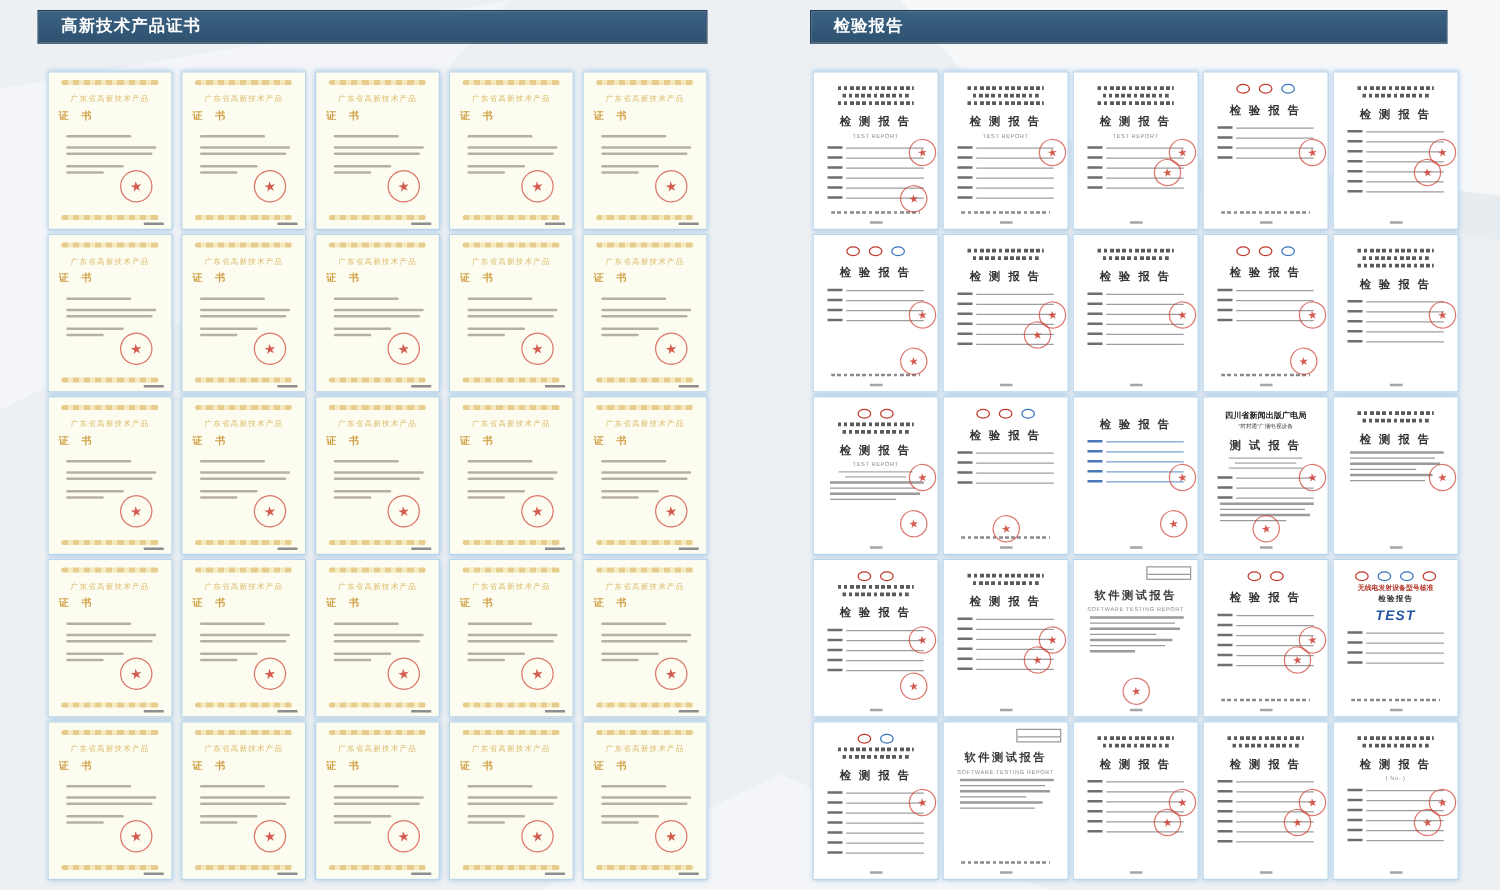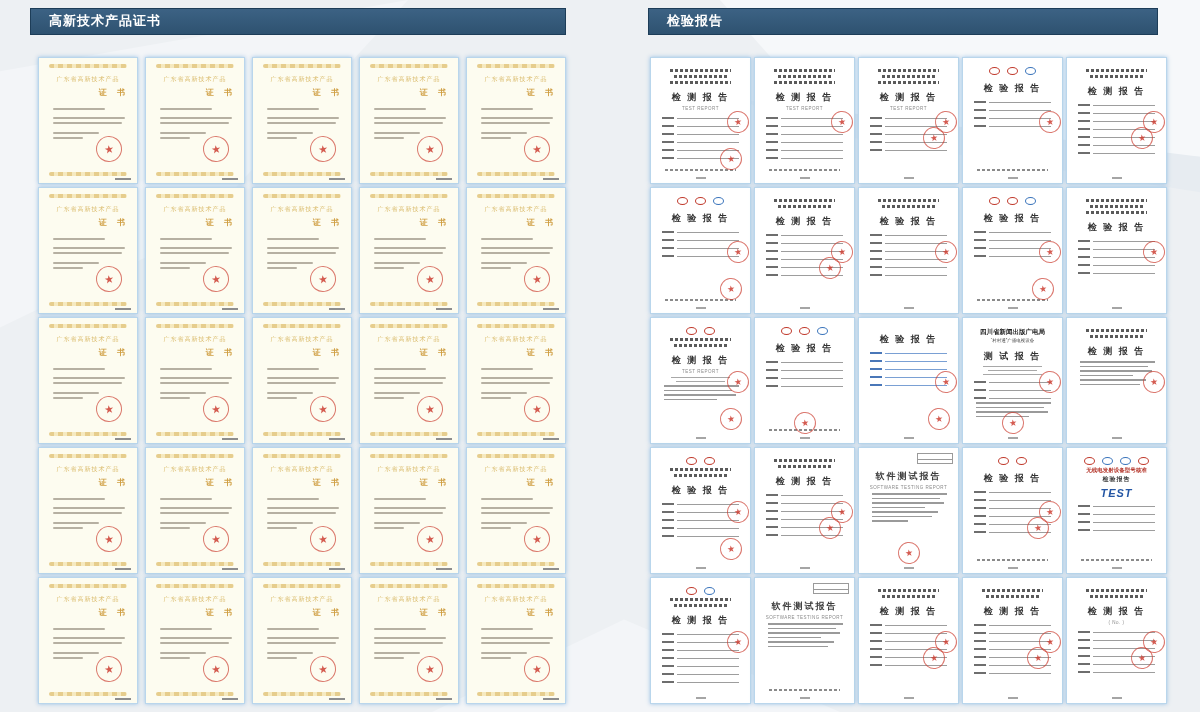--- a/index.html
+++ b/index.html
@@ -34,21 +34,21 @@
     overflow:hidden;cursor:pointer;
   }
 
   
   .cert{background:#fdfcf0;padding:8px 8px 0}
   .goldband{height:4px;border-radius:2px;opacity:.85;
     background:repeating-linear-gradient(90deg,#e2c57c 0 5px,#f4e6b7 5px 9px)}
   .gb-top{margin:-2px 2px 7px}
   .gb-bot{position:absolute;left:10px;right:10px;bottom:7px}
   .cert-title{color:#d9b967;font-size:6px;text-align:center;letter-spacing:1px;white-space:nowrap}
-  .cert-sub{color:#cf9e42;font-size:8px;font-weight:bold;text-align:right;letter-spacing:4px;margin-top:3px}
+  .cert-sub{color:#cf9e42;font-size:8px;font-weight:bold;text-align:left;letter-spacing:4px;margin-top:3px}
   .tline{height:2px;background:#b6b0a2;border-radius:1px;margin-left:6px}
   .cert-seal{position:absolute;right:15px;bottom:21px;width:26px;height:26px;font-size:11px}
   .pgno{position:absolute;right:6px;bottom:3px;width:16px;height:2px;background:#8d8d8d}
 
   
   .seal{
     display:flex;align-items:center;justify-content:center;
     border:1.5px solid rgba(204,62,50,.7);border-radius:50%;
     color:rgba(204,62,50,.85);transform:rotate(-8deg);
   }

